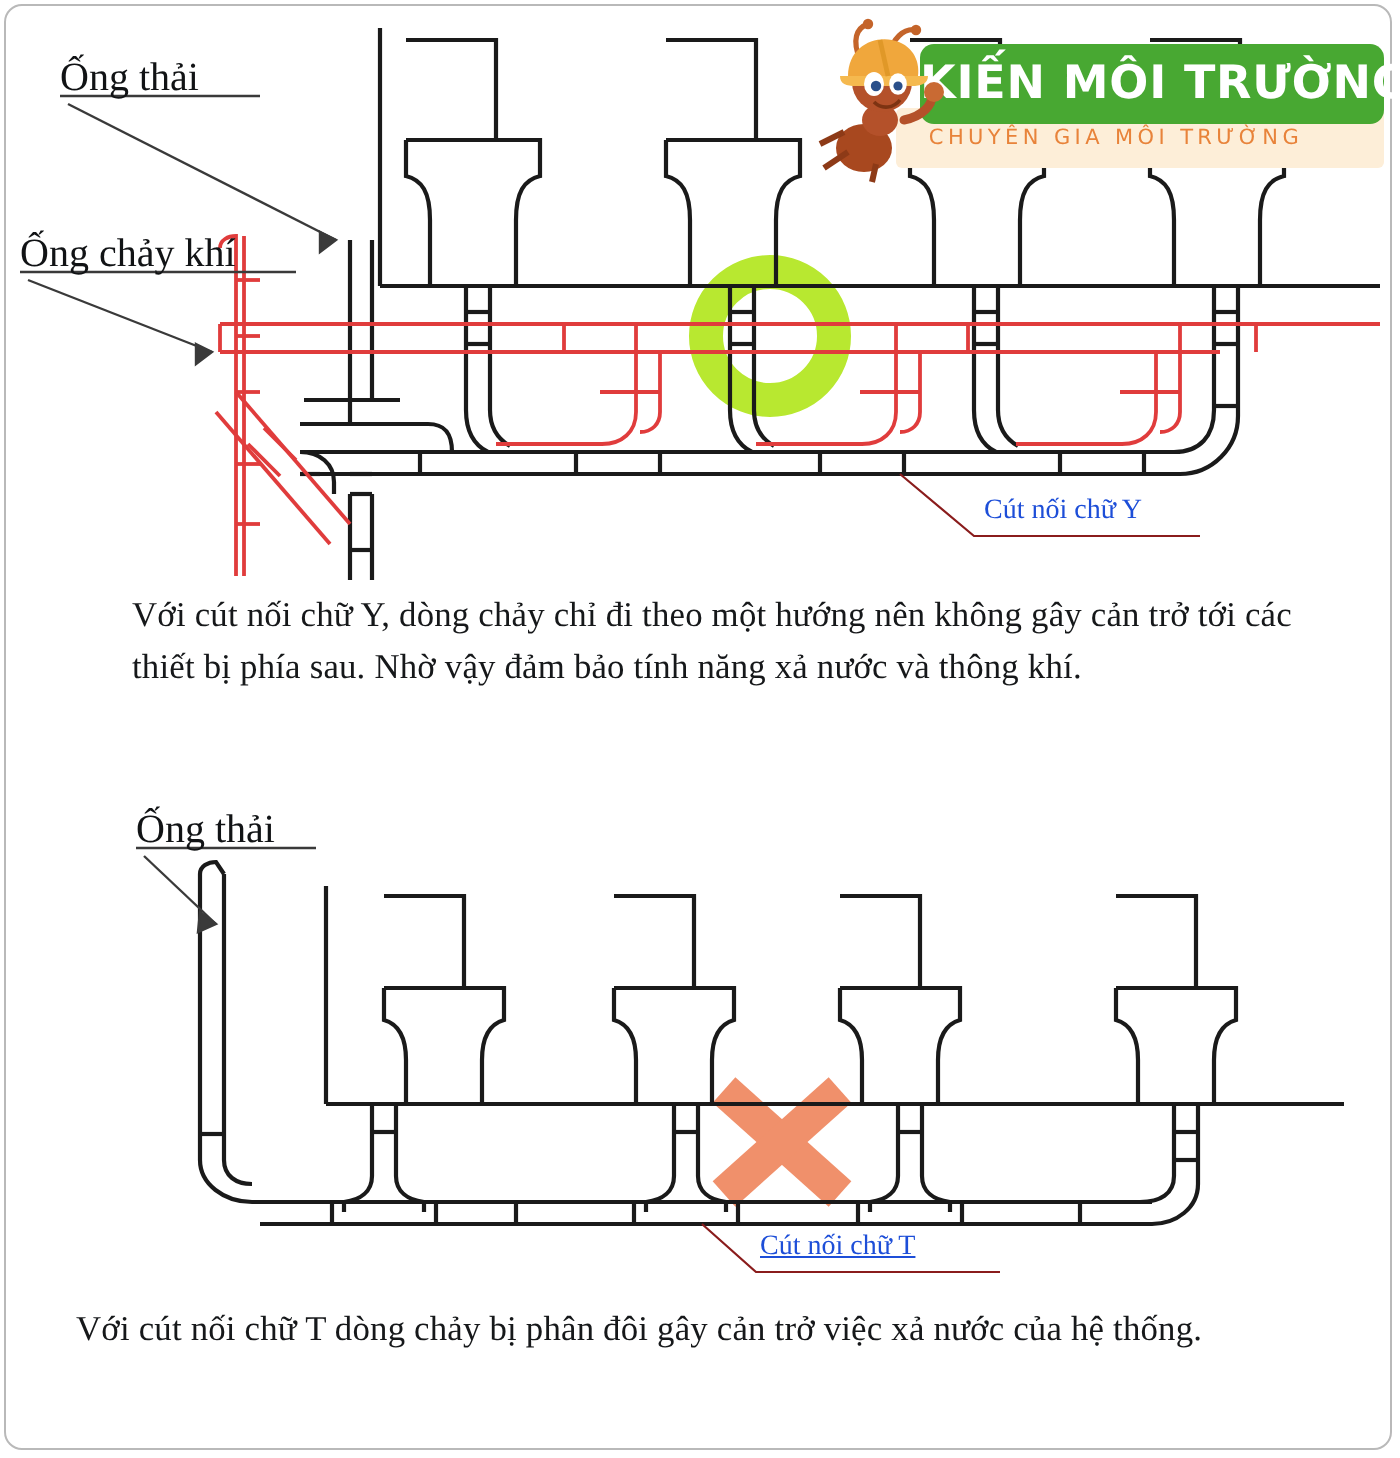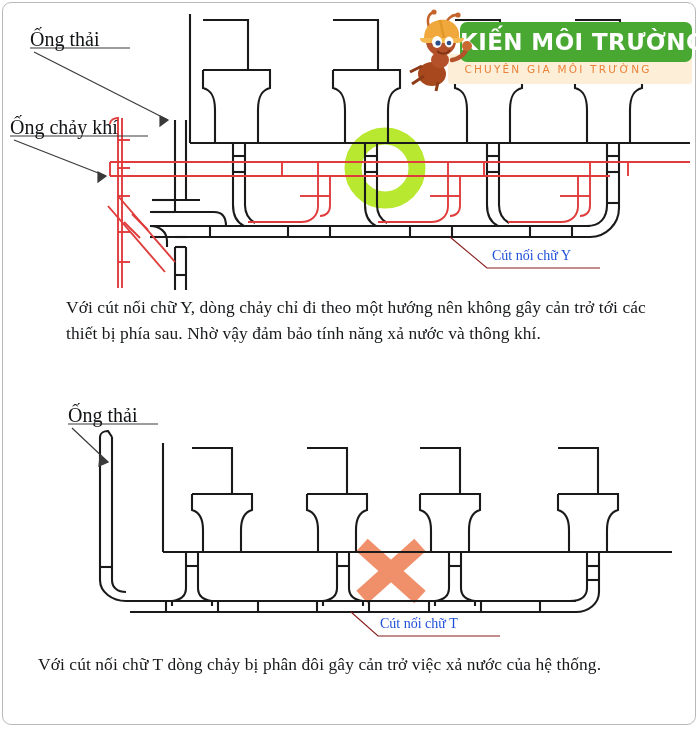--- a/index.html
+++ b/index.html
@@ -345,18 +345,18 @@
       <path d="M48,52 C58,50 62,44 62,40" stroke="#b4512a" stroke-width="4.5" fill="none" stroke-linecap="round"></path>
       <circle cx="63" cy="38" r="5" fill="#c96a33"></circle>
     </svg>
   </div>
 
   <div class="lbl" id="lbl-top-waste" style="left:30px; top:28px;">Ống thải</div>
   <div class="lbl" id="lbl-top-vent" style="left:10px; top:116px;">Ống chảy khí</div>
   <div class="lbl red" id="lbl-y" style="left:492px; top:248px;">Cút nối chữ Y</div>
 
   <div class="lbl" id="lbl-bot-waste" style="left:68px; top:404px;">Ống thải</div>
-  <div class="lbl red" id="lbl-t" style="left:380px; top:616px;">Cút nối chữ T</div>
+  <div class="lbl red" id="lbl-t" style="left:380px; top:616px;text-decoration:underline;">Cút nối chữ T</div>
 
   <div class="para" id="para-y">Với cút nối chữ Y, dòng chảy chỉ đi theo một hướng nên không gây cản trở tới các thiết bị phía sau. Nhờ vậy đảm bảo tính năng xả nước và thông khí.</div>
   <div class="para" id="para-t">Với cút nối chữ T dòng chảy bị phân đôi gây cản trở việc xả nước của hệ thống.</div>
 
 </div>
 
 </body></html>

